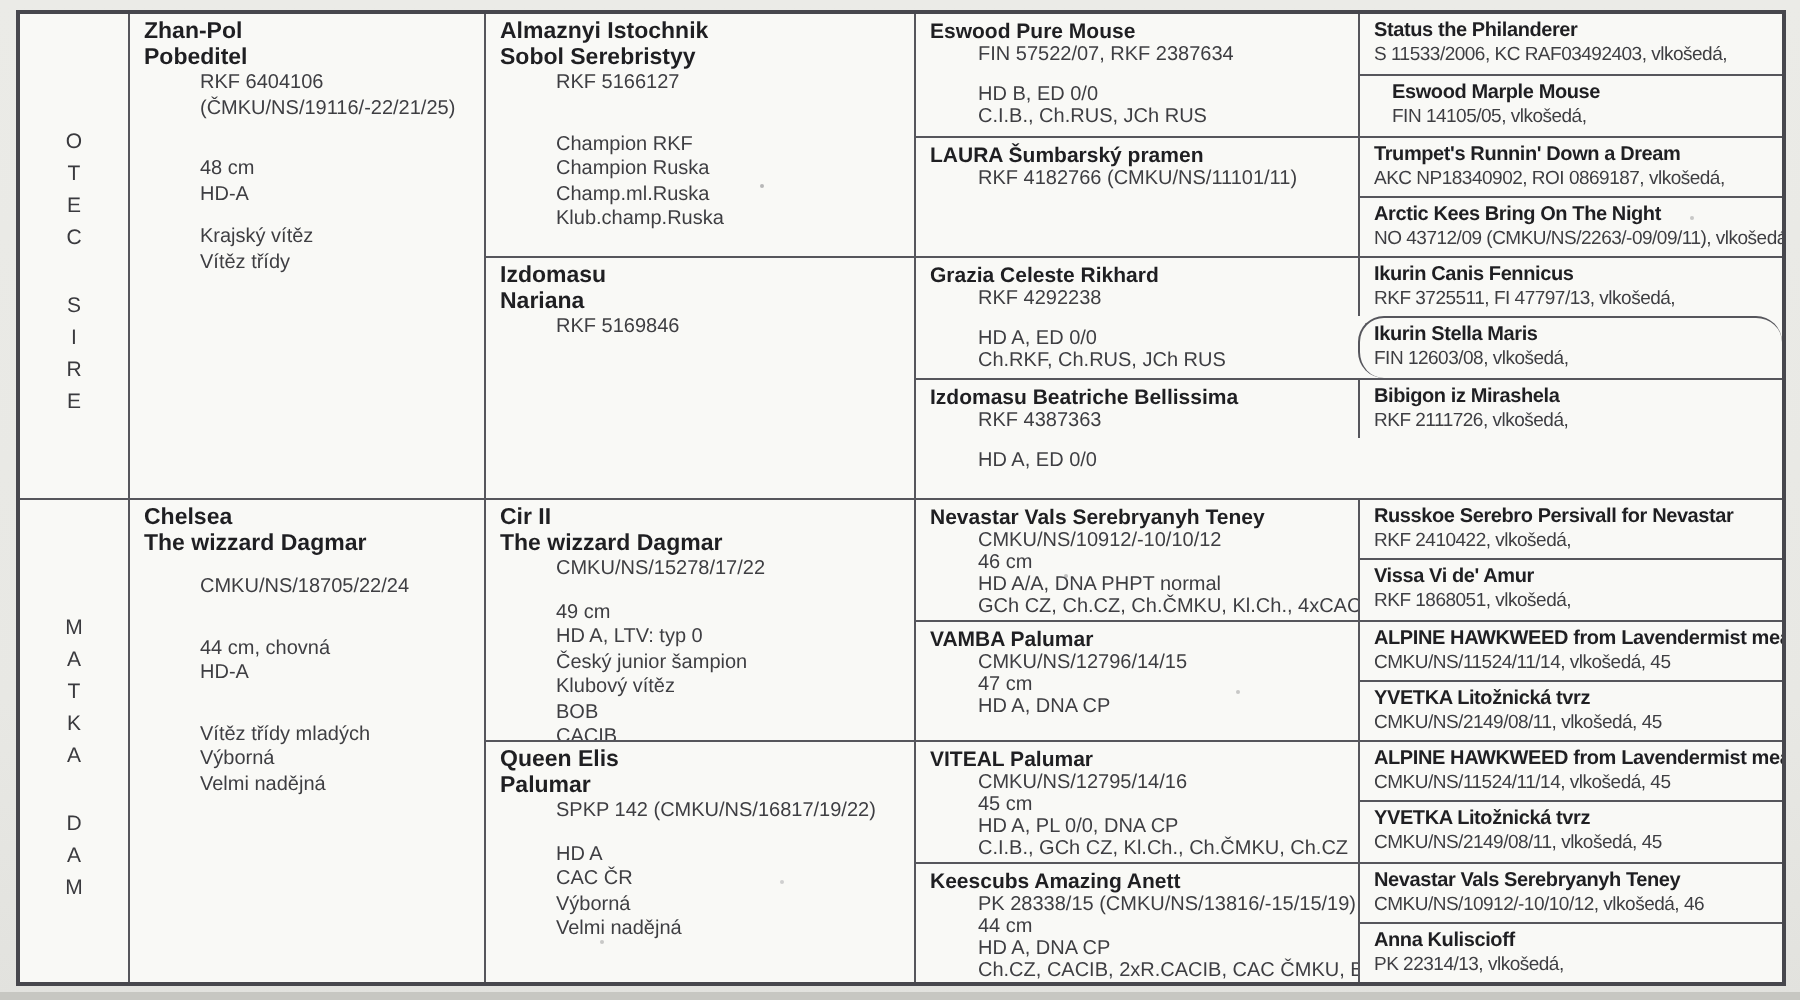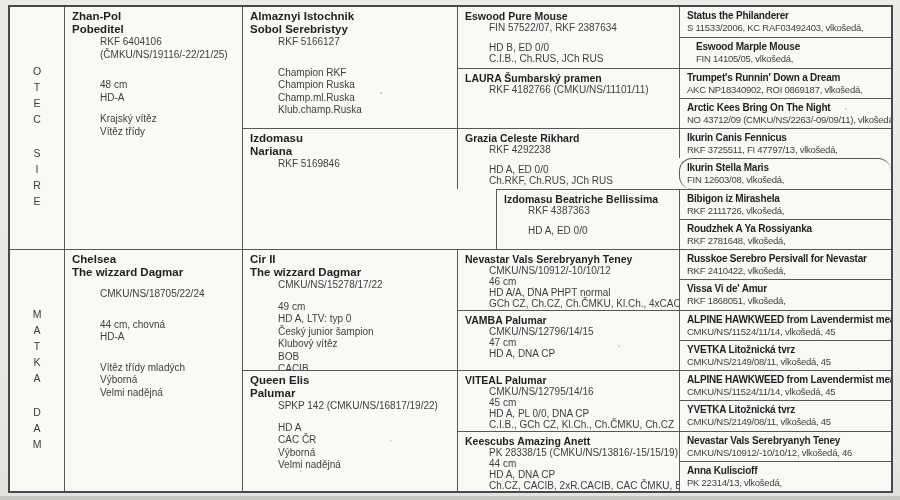--- a/index.html
+++ b/index.html
@@ -143,21 +143,21 @@
     </div>
     <div class="cell g3 bt" style="grid-area: 5 / 4 / span 2;">
       <div class="name">
         <div>Grazia Celeste Rikhard</div>
       </div>
       <div class="line">RKF 4292238</div>
       <div class="line spacer"></div>
       <div class="line">HD A, ED 0/0</div>
       <div class="line">Ch.RKF, Ch.RUS, JCh RUS</div>
     </div>
-    <div class="cell g3 bt" style="grid-area: 7 / 4 / span 2; margin-left: 39px;">
+    <div class="cell g3 bt" style="grid-area: 7 / 4 / span 2;">
       <div class="name">
         <div>Izdomasu Beatriche Bellissima</div>
       </div>
       <div class="line">RKF 4387363</div>
       <div class="line spacer"></div>
       <div class="line">HD A, ED 0/0</div>
     </div>
     <div class="cell g4" style="grid-area: 1 / 5 / span 1;">
       <div class="name">
         <div>Status the Philanderer</div>
@@ -192,26 +192,20 @@
       <div class="name">
         <div>Ikurin Stella Maris</div>
       </div>
       <div class="line">FIN 12603/08, vlkošedá,</div>
     </div>
     <div class="cell g4 bt" style="grid-area: 7 / 5 / span 1;">
       <div class="name">
         <div>Bibigon iz Mirashela</div>
       </div>
       <div class="line">RKF 2111726, vlkošedá,</div>
-    </div>
-    <div class="cell g4 bt" style="grid-area: 8 / 5 / span 1;">
-      <div class="name">
-        <div>Roudzhek A Ya Rossiyanka</div>
-      </div>
-      <div class="line">RKF 2781648, vlkošedá,</div>
     </div>
     <div class="cell g1 bt" style="grid-area: 9 / 2 / span 8;">
       <div class="name">
         <div>Chelsea</div>
         <div>The wizzard Dagmar</div>
       </div>
       <div class="line spacer"></div>
       <div class="line">CMKU/NS/18705/22/24</div>
       <div class="line spacer"></div>
       <div class="line spacer"></div>

